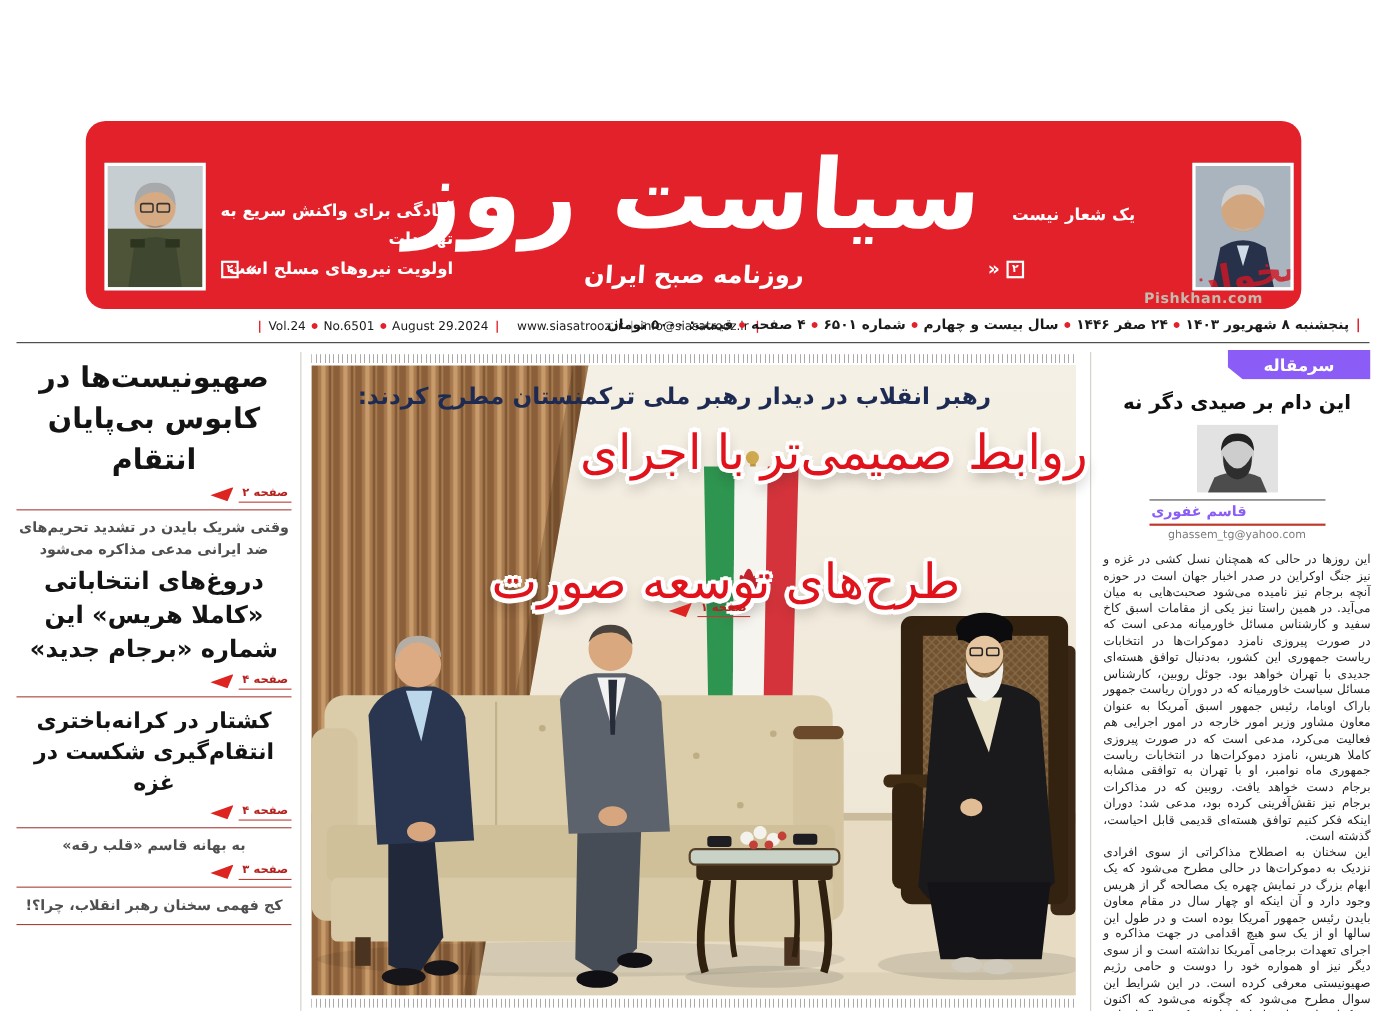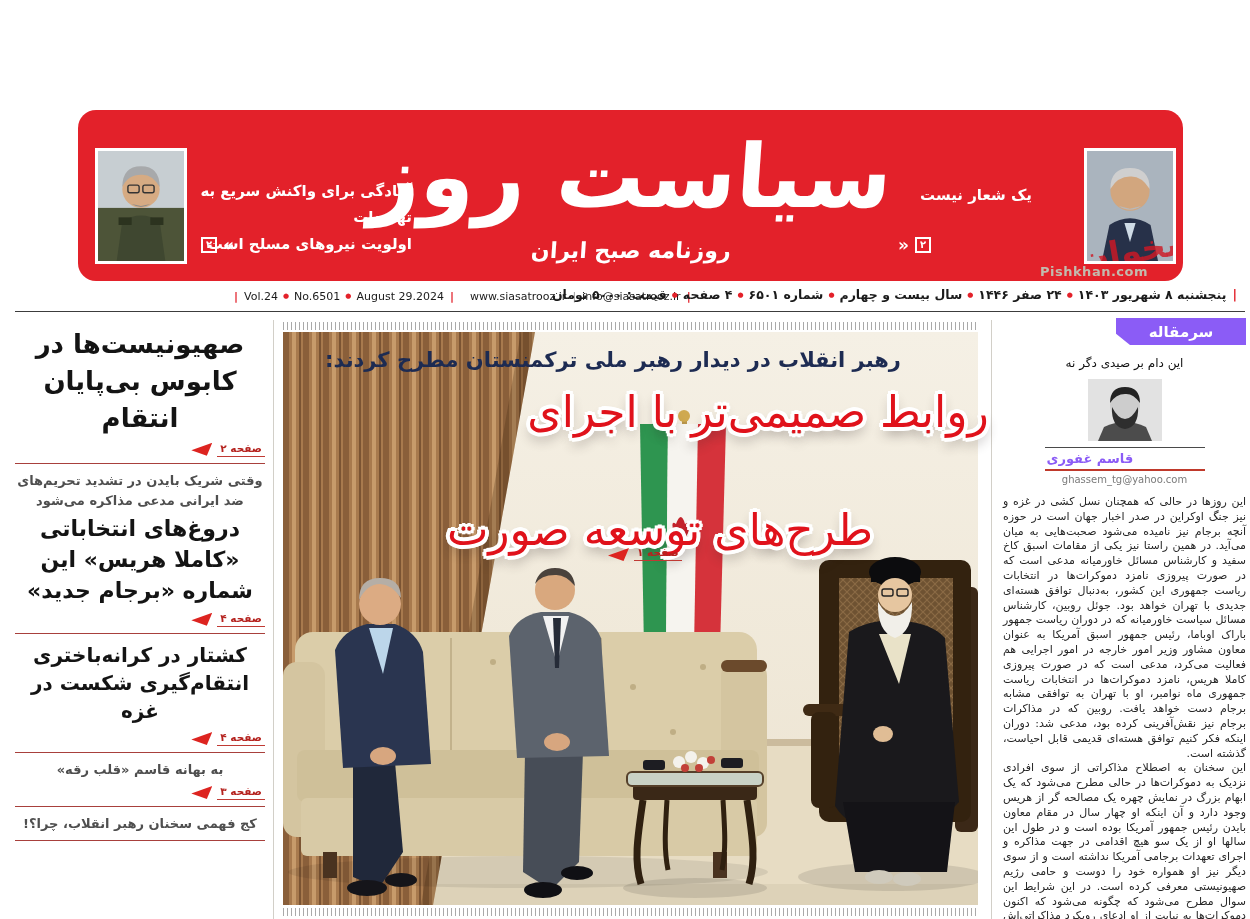--- a/index.html
+++ b/index.html
@@ -88,21 +88,21 @@
                              0 7px 12px rgba(50,40,40,.45);}
   .hl1{left:475px;top:64px;}
   .hl2{left:377px;top:182px;}
   .main-marker{position:absolute;left:325px;top:224px;z-index:4;margin:0;align-items:flex-end;}
 
   
   .right-col{position:absolute;left:1003px;top:318px;width:243px;direction:rtl;}
   .ed-tab{width:130px;height:27px;background:#8b5cf6;color:#fff;font-weight:bold;
           font-size:15px;display:flex;align-items:center;justify-content:center;
           clip-path:polygon(0 0,100% 0,100% 100%,14px 100%,0 58%);}
-  .ed-title{text-align:center;font-size:12px;font-weight:normal;color:#101010;margin:11px 0 9px;}
+  .ed-title{text-align:center;font-size:18px;font-weight:bold;color:#101010;margin:11px 0 9px;}
   .ed-photo{width:74px;height:62px;margin:0 auto;display:block;overflow:hidden;}
   .ed-photo svg{width:100%;height:100%;display:block;}
   .ed-byline{width:160px;margin:6px auto 0;border-top:1px solid #4a4a4a;}
   .ed-author{text-align:left;font-size:13px;font-weight:bold;color:#8b5cf6;
              padding:3px 2px 3px;border-bottom:2px solid #c0392b;direction:rtl;}
   .ed-email{font-size:10px;color:#7a7a7a;text-align:center;padding-top:3px;direction:ltr;}
   .ed-body{margin-top:10px;font-size:11px;line-height:14.8px;text-align:justify;
            color:#262626;}
   .ed-body p{margin:0;}
 </style>

